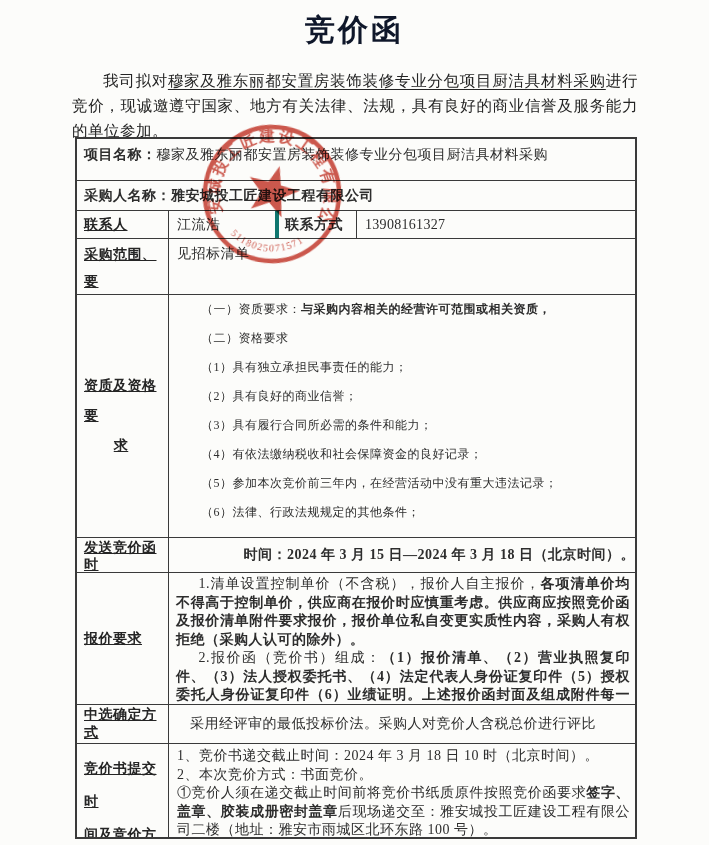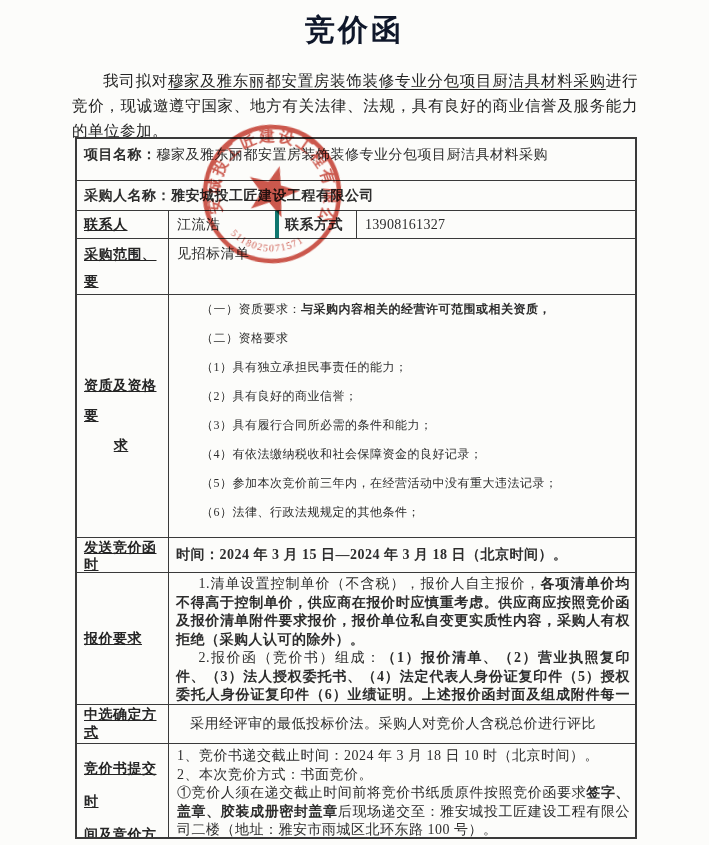--- a/index.html
+++ b/index.html
@@ -118,21 +118,21 @@
         <p>（5）参加本次竞价前三年内，在经营活动中没有重大违法记录；</p>
         <p>（6）法律、行政法规规定的其他条件；</p>
       </div>
     </div>
 
     <div class="row r6">
       <div class="cell lab send-lab">
         <div>发送竞价函时</div>
 
       </div>
-      <div class="cell grow vcenter" style="padding-left:7px;">
+      <div class="cell grow vcenter" style="padding-left:7px;align-items:flex-end;">
         <span class="b">时间：2024 年 3 月 15 日—2024 年 3 月 18 日（北京时间）。</span>
       </div>
     </div>
 
     <div class="row r7">
       <div class="cell lab vcenter">报价要求</div>
       <div class="cell grow quote-content">
         <p><span>1.清单设置控制单价（不含税），报价人自主报价，</span><span class="b">各项清单价均不得高于控制单价，供应商在报价时应慎重考虑。供应商应按照竞价函及报价清单附件要求报价，报价单位私自变更实质性内容，采购人有权拒绝（采购人认可的除外）。</span></p>
         <p><span>2.报价函（竞价书）组成：</span><span class="b">（1）报价清单、（2）营业执照复印件、（3）法人授权委托书、（4）法定代表人身份证复印件（5）授权委托人身份证复印件（6）业绩证明。上述报价函封面及组成附件每一页均需盖章，格式自拟，并胶装成册后密封盖章，不得散页和未密封递交。</span></p>
       </div>

